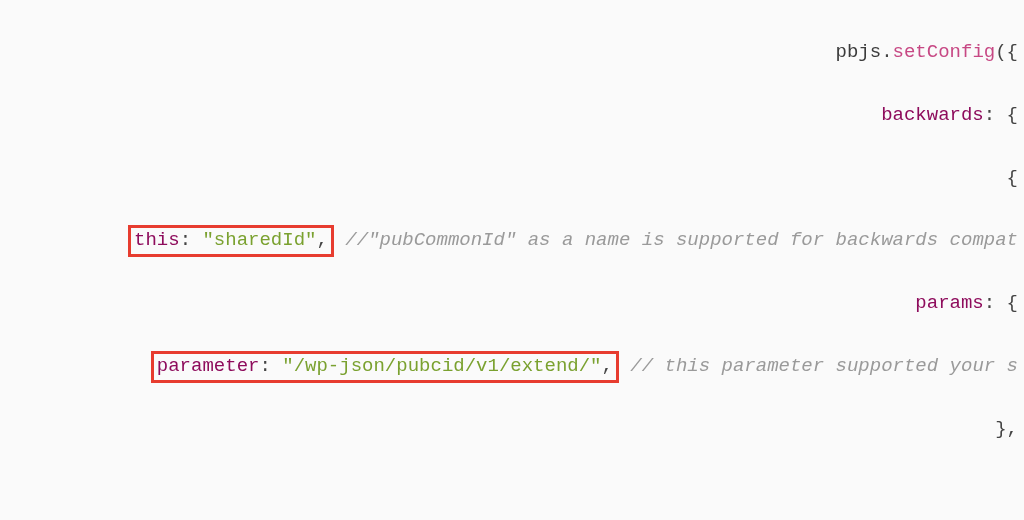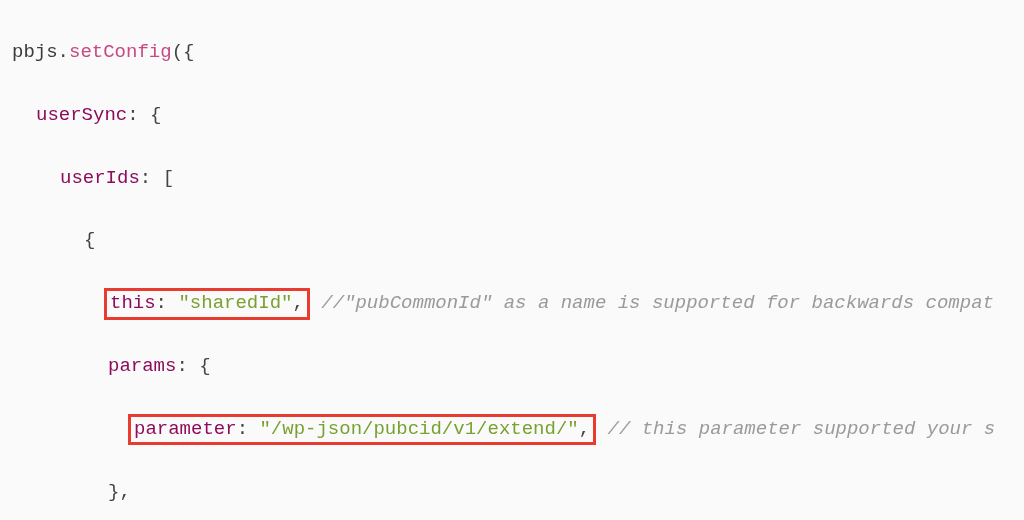--- a/index.html
+++ b/index.html
@@ -8,23 +8,24 @@
     background: #fafafa;
     font-family: "SFMono-Regular", Consolas, "Liberation Mono", Menlo, Courier, monospace;
     font-size: 19px;
     line-height: 1.65;
     color: #444;
   }
   .code-wrap {
     width: 1024px;
     height: 520px;
     box-sizing: border-box;
-    padding: 6px 6px 6px 12px;
+    padding: 6px 6px 6px 0;
     white-space: pre;
     overflow: hidden;
+    text-align: right;
   }
   .t-obj     { color: #3b3b3b; font-style: normal; }
   .t-key     { color: #8e0c5c; }      
   .t-method  { color: #c74884; }      
   .t-punct   { color: #444; }
   .t-string  { color: #7aa12f; }      
   .t-comment { color: #9a9a9a; font-style: italic; }
 
   .line { display: block; }
   .indent1 { padding-left: 24px; }
@@ -39,22 +40,21 @@
     display: inline-block;
     margin-left: -4px;
     line-height: 1.35;
   }
 </style>
 </head>
 <body>
 
 <div class="code-wrap">
 <span class="line"><span class="t-obj">pbjs</span><span class="t-punct">.</span><span class="t-method">setConfig</span><span class="t-punct">({</span></span>
-<span class="line indent1"><span class="t-key">userSync</span><span class="t-punct">: {</span></span>
-<span class="line indent2"><span class="t-key">userIds</span><span class="t-punct">: [</span></span>
+<span class="line indent1"><span class="t-key">backwards</span><span class="t-punct">: {</span></span>
 <span class="line indent3"><span class="t-punct">{</span></span>
 <span class="line indent4"><span class="hlbox"><span class="t-key">this</span><span class="t-punct">: </span><span class="t-string">"sharedId"</span><span class="t-punct">,</span></span> <span class="t-comment">//"pubCommonId" as a name is supported for backwards compat</span></span>
 <span class="line indent4"><span class="t-key">params</span><span class="t-punct">: {</span></span>
 <span class="line indent5"><span class="hlbox"><span class="t-key">parameter</span><span class="t-punct">: </span><span class="t-string">"/wp-json/pubcid/v1/extend/"</span><span class="t-punct">,</span></span> <span class="t-comment">// this parameter supported your s</span></span>
 <span class="line indent4"><span class="t-punct">},</span></span>
 
 
 
 
 

